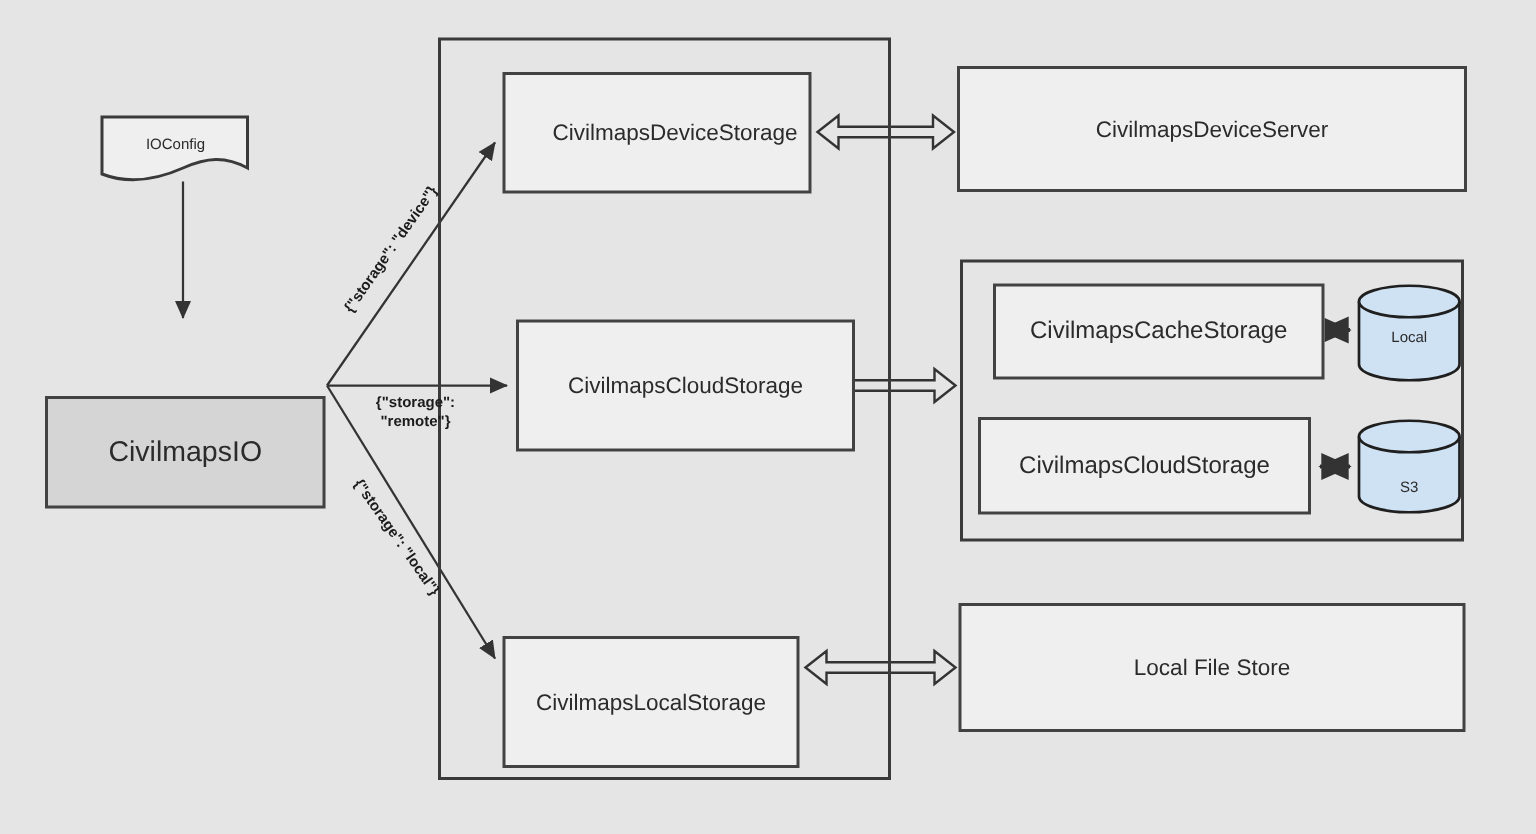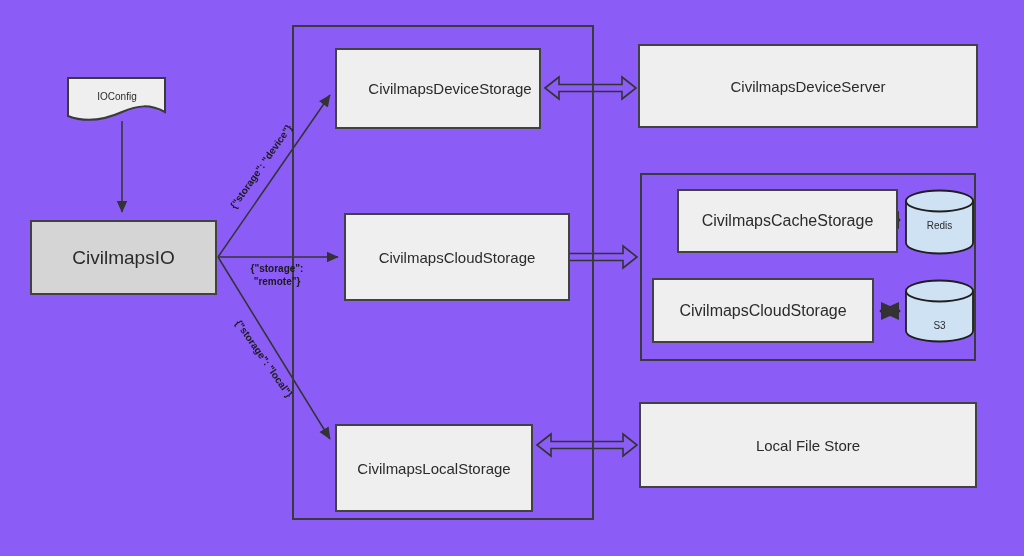--- a/index.html
+++ b/index.html
@@ -1,26 +1,26 @@
 <!DOCTYPE html>
 <html><head>
 <meta charset="utf-8">
 <style>
   html,body{margin:0;padding:0;background:#ffffff;}
   #canvas{
     position:relative;width:1024px;height:556px;overflow:hidden;
-    font-family:"Liberation Sans",sans-serif;color:#2b2b2b;background:#8b5cf6;
+    font-family:"Liberation Sans",sans-serif;color:#2b2b2b;background:#e5e5e5;
   }
   #wires{position:absolute;left:0;top:0;z-index:1;}
   .box{
     position:absolute;z-index:2;box-sizing:border-box;
     display:flex;align-items:center;justify-content:center;text-align:center;
     background:#efefef;border:2px solid #424242;font-size:15px;
   }
-  .box.root{background:#d5d5d5;font-size:19px;}
+  .box.root{background:#d5d5d5;font-size:19px;margin-top:44px;}
   .container{
     position:absolute;z-index:2;box-sizing:border-box;background:transparent;
     border:2px solid #3a3a3a;
   }
   .edge-label{
     position:absolute;z-index:3;font-size:10px;font-weight:bold;color:#1b1b1b;
     text-align:center;line-height:13px;white-space:nowrap;
   }
   .shape-label{
     position:absolute;z-index:3;display:flex;align-items:center;justify-content:center;
@@ -100,29 +100,29 @@
   <div class="box" style="left:335px;top:424px;width:198px;height:88px;">
     <span>CivilmapsLocalStorage</span>
   </div>
 
   <div class="box" style="left:638px;top:44px;width:340px;height:84px;text-align:center;">
     <span>CivilmapsDeviceServer</span>
   </div>
 
   <div class="container" style="left:640px;top:173px;width:336px;height:188px;"></div>
 
-  <div class="box" style="left:677px;top:189px;width:221px;height:64px;font-size:16px;">
+  <div class="box" style="left:662px;top:189px;width:221px;height:64px;font-size:16px;">
     <span>CivilmapsCacheStorage</span>
   </div>
 
   <div class="box" style="left:652px;top:278px;width:222px;height:65px;font-size:16px;">
     <span>CivilmapsCloudStorage</span>
   </div>
 
-  <div class="shape-label" style="left:906px;top:218px;width:67px;height:14px;">Redis</div>
+  <div class="shape-label" style="left:906px;top:218px;width:67px;height:14px;">Local</div>
 
   <div class="shape-label" style="left:906px;top:318px;width:67px;height:14px;">S3</div>
 
   <div class="box" style="left:639px;top:402px;width:338px;height:86px;">
     <span>Local File Store</span>
   </div>
 
 </div>
 
 </body></html>

